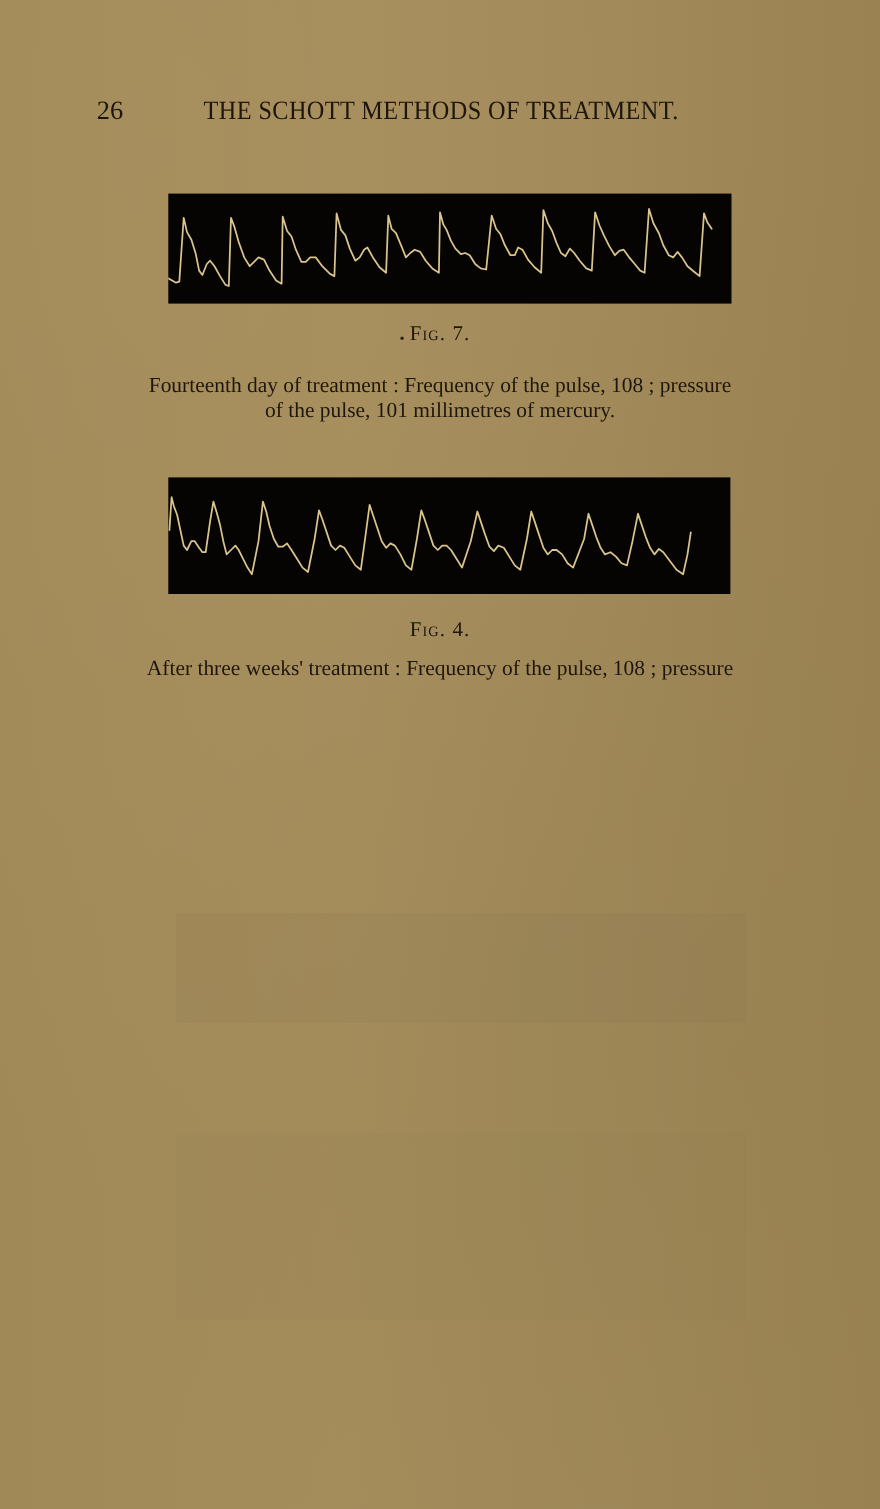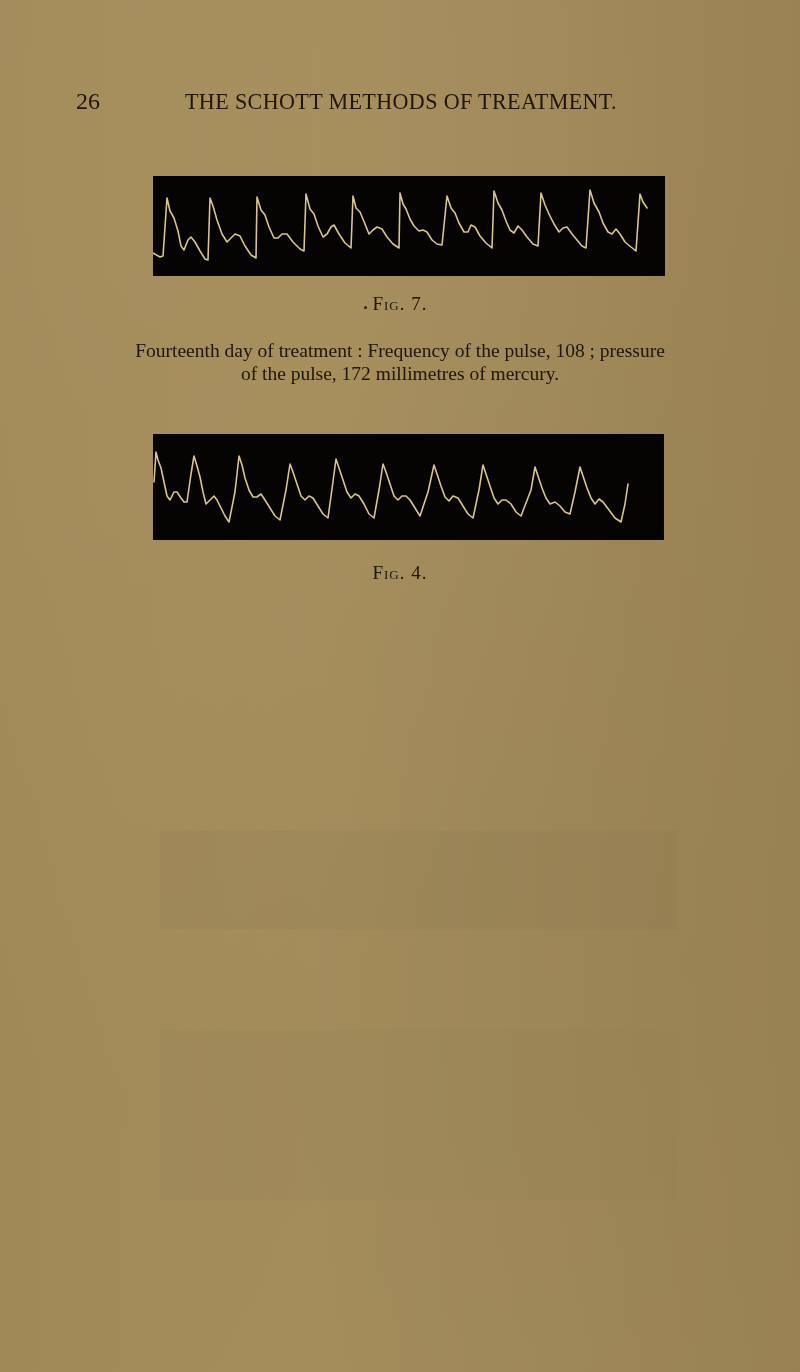--- a/index.html
+++ b/index.html
@@ -19,21 +19,21 @@
       font-family: "Liberation Serif", "DejaVu Serif", serif;
       color: #1e160c;
     }
     .showthrough {
       position: absolute;
       background: rgba(120,110,80,0.10);
       pointer-events: none;
     }
     .page-number {
       position: absolute;
-      left: 76px;
+      left: 88px;
       top: 88px;
       font-size: 24px;
       letter-spacing: 0px;
     }
     .running-head {
       position: absolute;
       left: 185px;
       top: 88px;
       font-size: 24px;
       letter-spacing: 0.4px;
@@ -102,27 +102,28 @@
   </svg>
 </div>
 
 <div class="stray-dot" style="left:364px;top:306px;"></div>
 <div class="fig-label" style="top:293px;">
   <span class="sc">Fig. 7.</span>
 </div>
 
 <div class="caption" style="top:339px;">
   <span class="line">Fourteenth day of treatment : Frequency of the pulse, 108 ; pressure</span>
-  <span class="line">of the pulse, 172 millimetres of mercury.</span>
+  <span class="line">of the pulse, 101 millimetres of mercury.</span>
 </div>
 
 <div class="tracing-box" id="fig8-box" style="left:153px;top:434px;width:511px;height:106px;">
   <svg id="fig8-svg" width="511" height="106">
     <polyline id="fig8-line" points="1,48 3,18 5,26 8,34 11,48 14,62 17,66 21,58 24,58 28,64 31,68 34,68 38,40 41,22 44,32 47,43 50,58 53,70 57,66 61,62 64,66 68,74 72,82 76,88 82,58 86,22 89,31 92,44 96,56 100,63 104,63 108,60 112,66 117,74 122,82 127,86 133,56 137,30 140,38 144,50 148,62 152,66 156,62 160,64 165,72 170,80 175,84 179,55 183,25 186,34 190,46 194,58 198,64 202,60 206,62 211,70 216,80 221,84 226,56 230,30 233,38 237,50 241,62 245,66 249,62 253,62 257,66 262,74 267,82 275,58 281,31 284,40 288,52 292,63 296,67 300,62 305,64 310,72 315,80 320,84 326,56 330,31 333,40 337,52 341,64 345,70 349,66 353,66 358,70 363,78 368,82 378,56 382,33 385,42 389,54 393,64 397,70 402,68 407,72 412,78 417,80 422,58 427,33 430,42 434,54 438,64 442,70 446,65 450,68 456,76 462,84 468,88 472,70 475,50"></polyline>
   </svg>
 </div>
 
 <div class="fig-label" style="top:562px;">
   <span class="sc">Fig. 4.</span>
 </div>
 
 <div class="caption" style="top:597px;">
+  <span class="line">After three weeks' treatment : Frequency of the pulse, 108 ; pressure</span>
 </div>
 
 </body></html>

